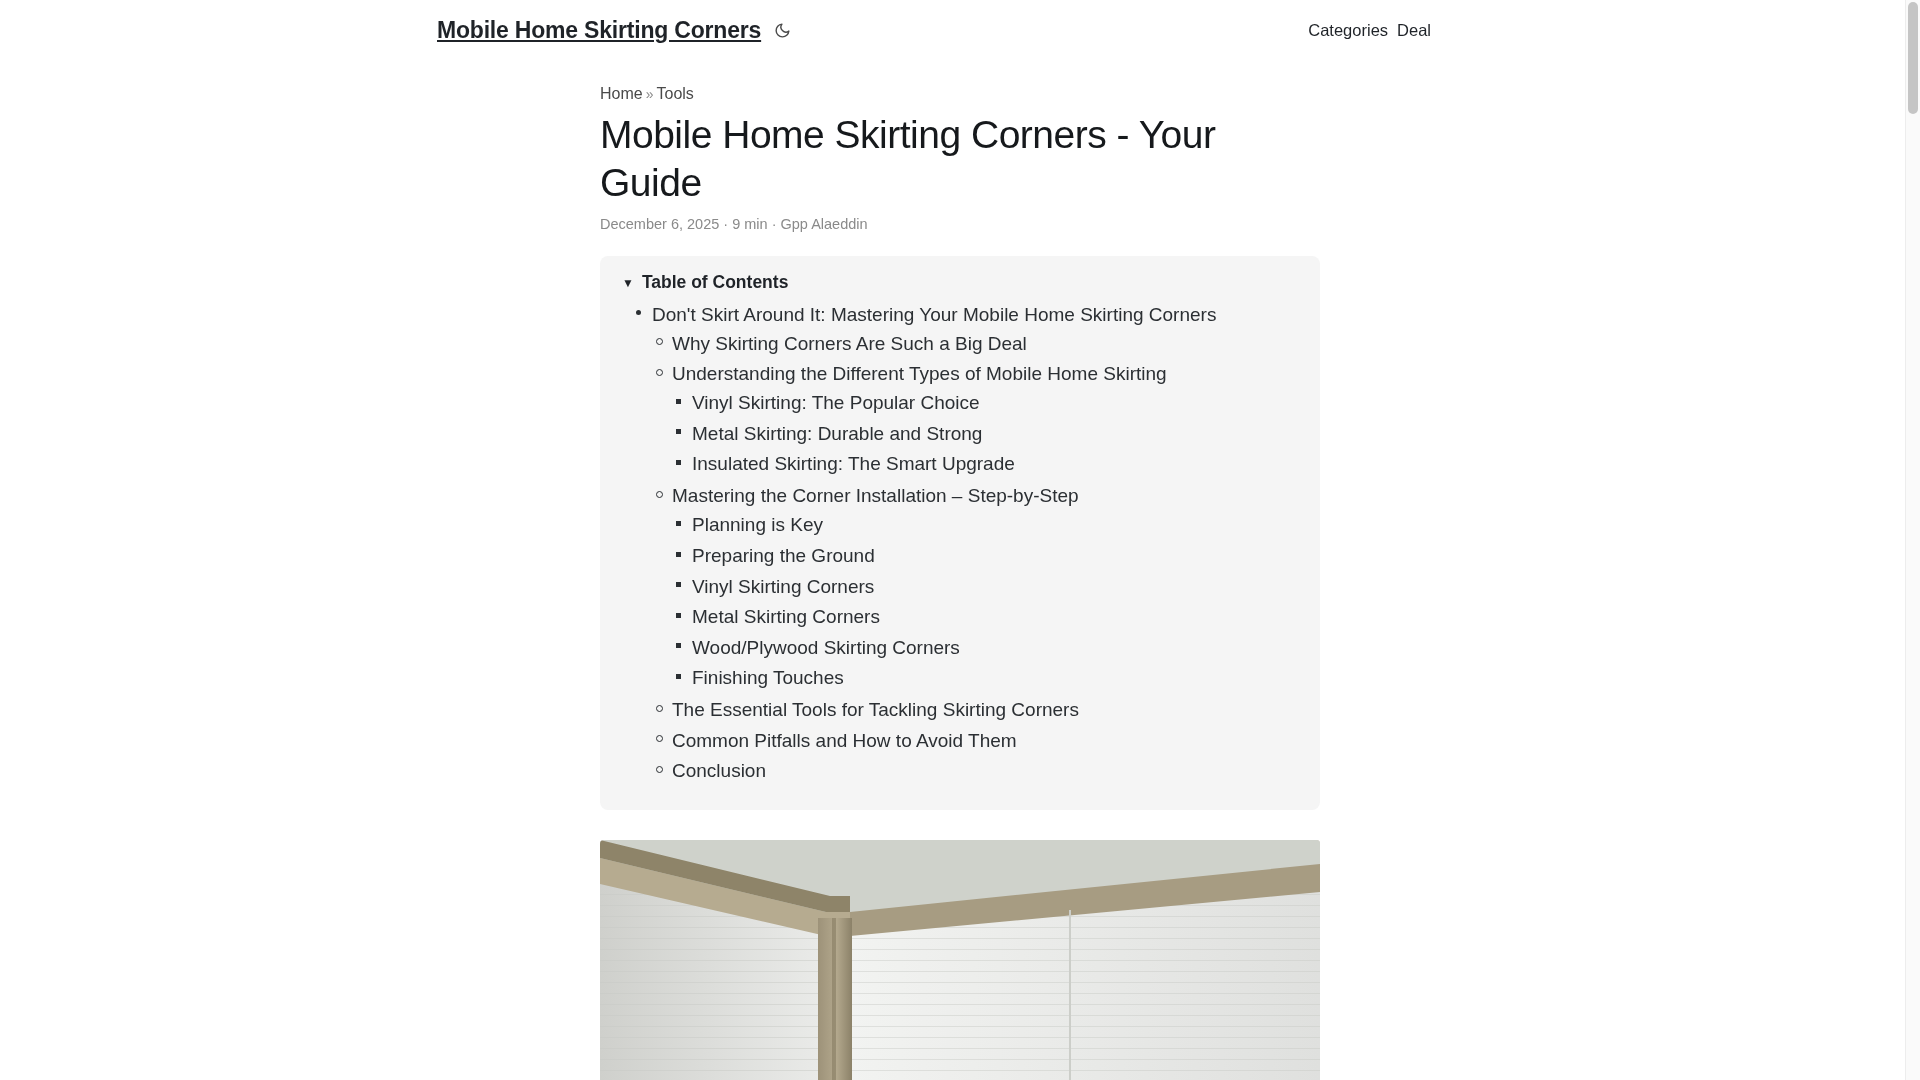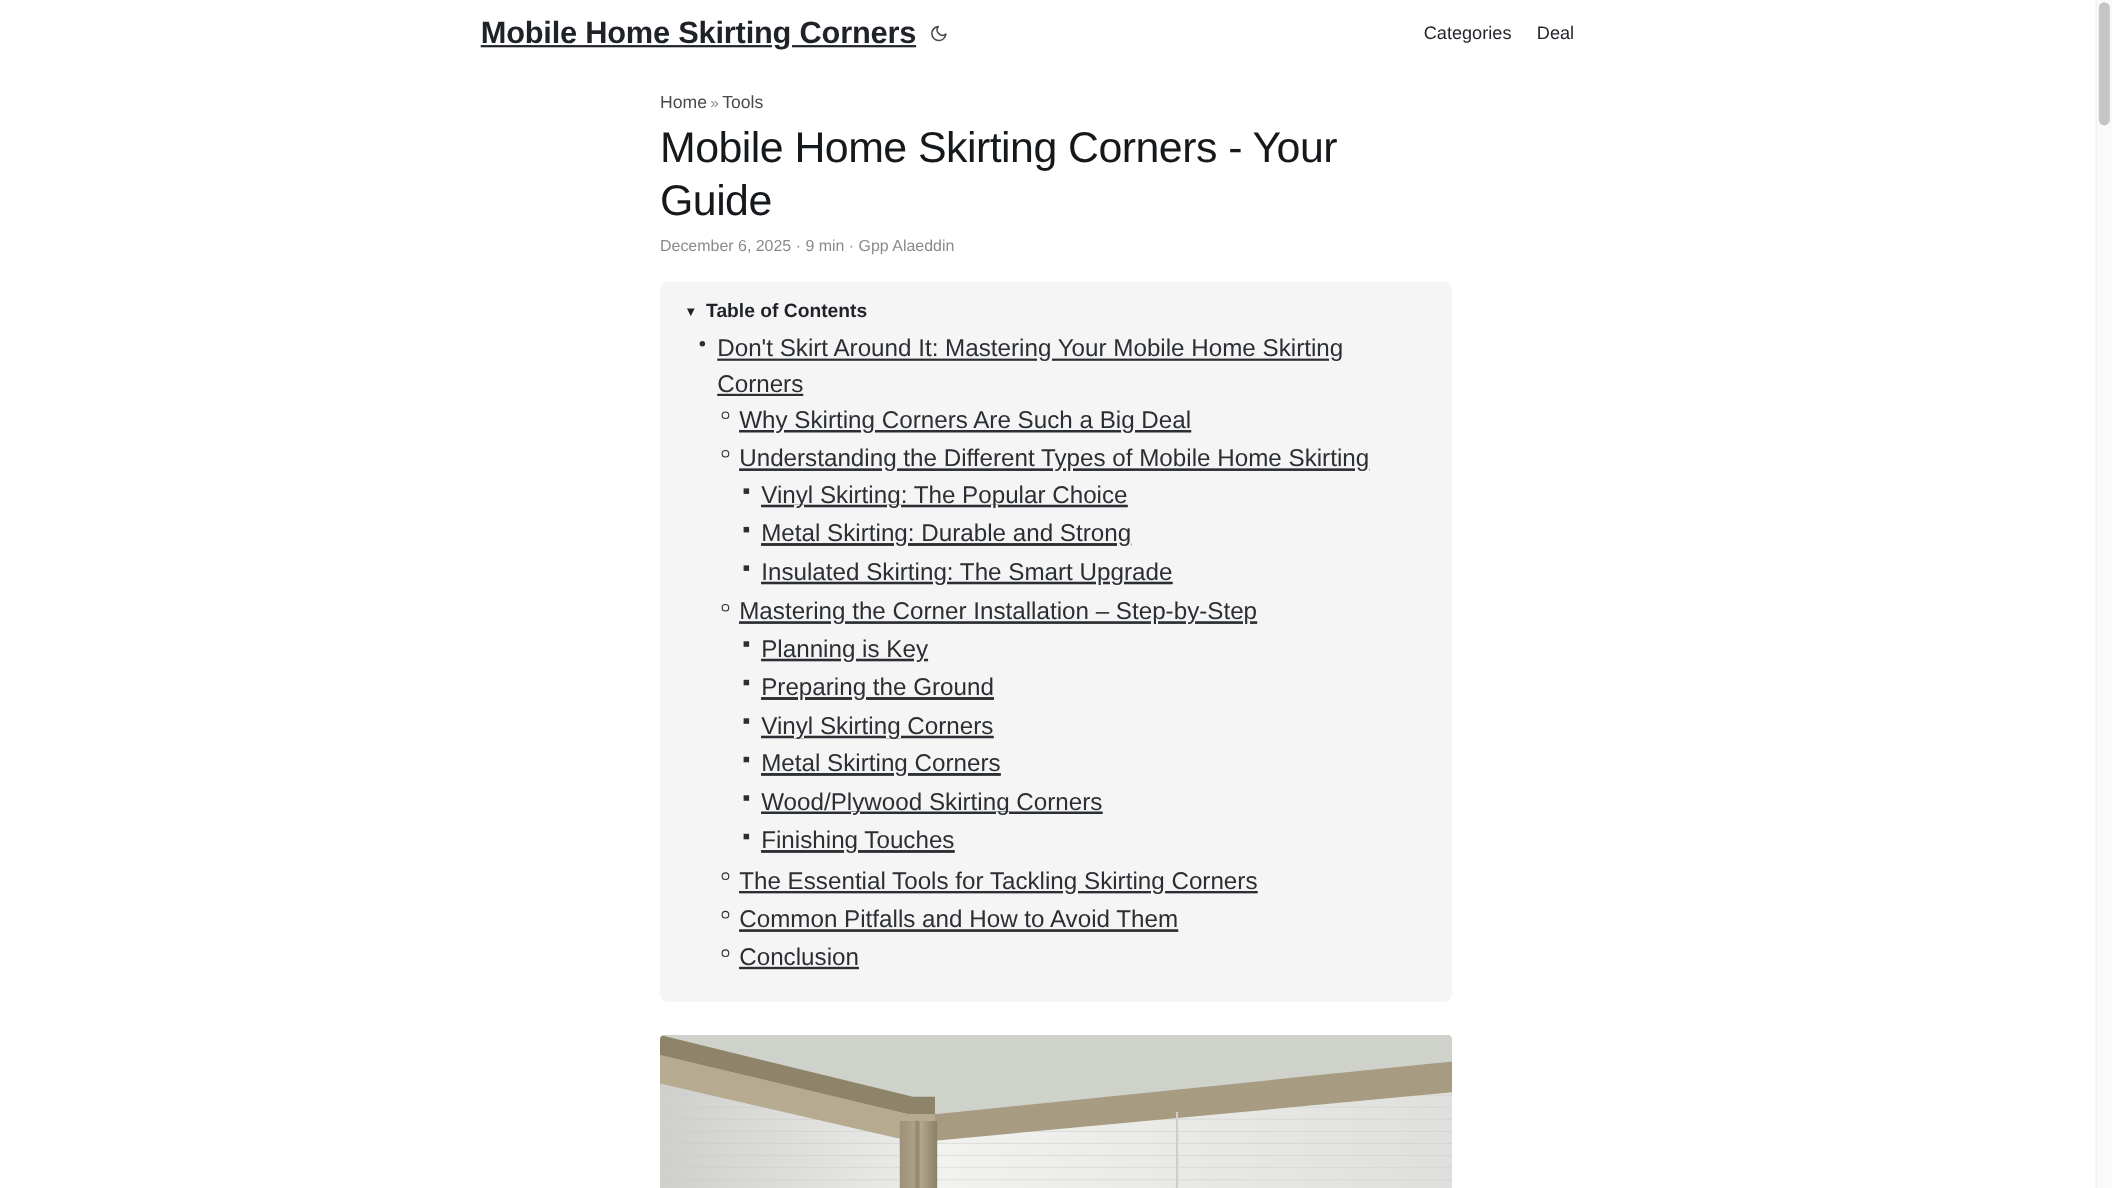--- a/index.html
+++ b/index.html
@@ -31,39 +31,39 @@
     align-items: center;
     justify-content: space-between;
     padding: 0 44px 0 437px;
   }
   .brand-group {
     display: flex;
     align-items: center;
     gap: 11px;
   }
   .site-title {
-    font-size: 28px;
+    font-size: 23px;
     font-weight: bold;
     letter-spacing: -0.2px;
     color: #1f2328;
     line-height: 1;
   }
   .theme-toggle {
     width: 20px;
     height: 20px;
     display: inline-flex;
     align-items: center;
     justify-content: center;
     cursor: pointer;
     color: #4a4a4a;
   }
   .nav {
     display: flex;
     align-items: center;
-    gap: 23px;
+    gap: 9px;
     padding-right: 445px;
   }
   .nav-link {
     font-size: 16.5px;
     color: #1f2328;
     text-decoration: none;
     cursor: pointer;
   }
 
   
@@ -128,25 +128,24 @@
   }
   .toc ul {
     list-style: none;
     margin: 0;
     padding: 0;
   }
   .toc > ul { padding-left: 30px; }
   .toc ul ul { padding-left: 20px; }
   .toc li {
     position: relative;
-    font-size: 22px;
+    font-size: 19px;
     line-height: 1.45;
     padding: 1.5px 0;
     color: #2b2f33;
-    text-decoration: underline;
   }
   .toc li > a {
     color: #2b2f33;
     text-decoration: none;
     cursor: pointer;
   }
   .toc li.lv1::before {
     content: "";
     position: absolute;
     left: -16px;

